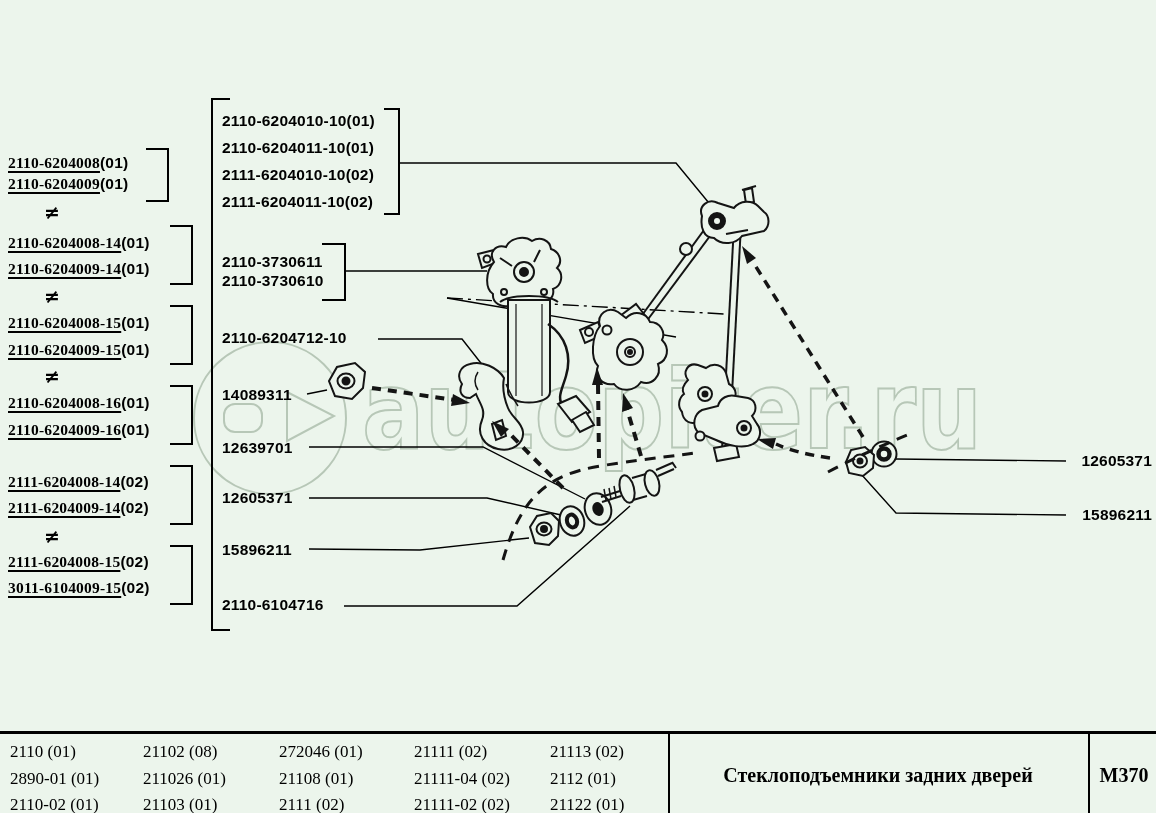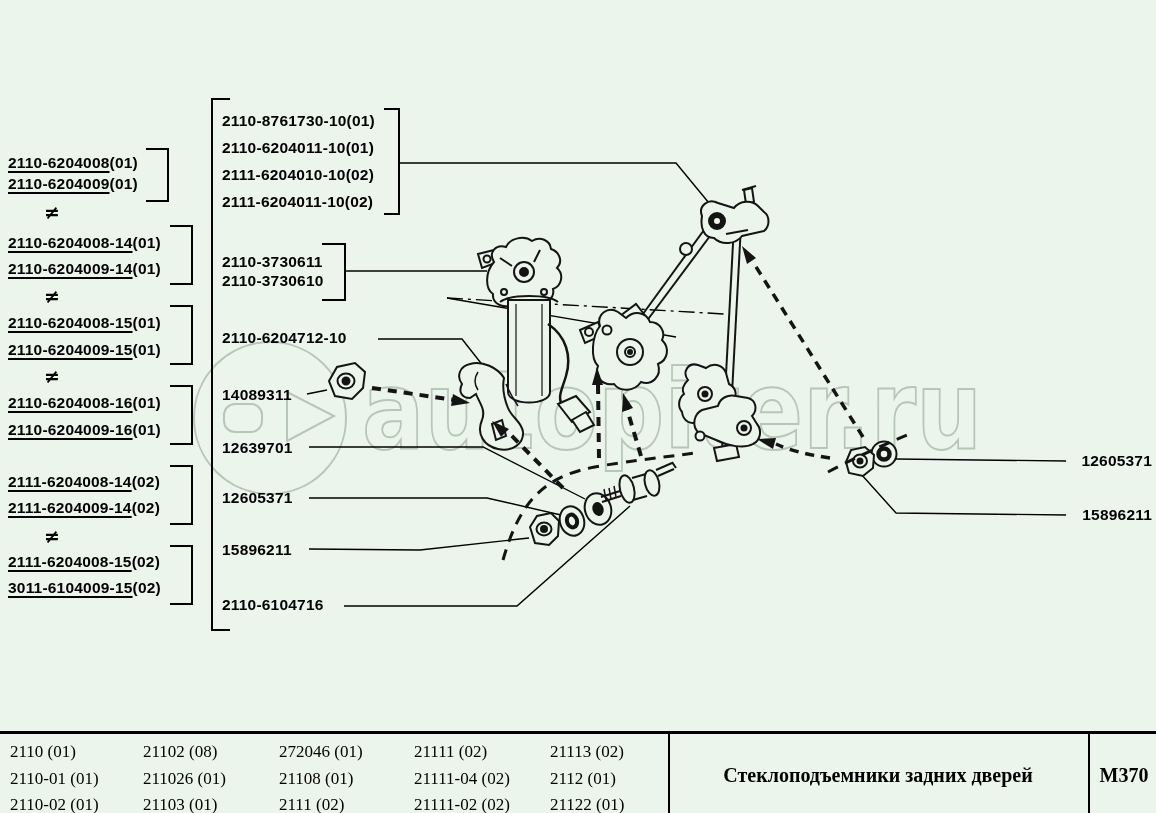--- a/index.html
+++ b/index.html
@@ -1,21 +1,21 @@
 <!DOCTYPE html>
 <html><head>
 <meta charset="utf-8">
 <style>
   html,body{margin:0;padding:0;background:#ecf5ec;}
   .stage{position:relative;width:1156px;height:813px;background:#ecf5ec;overflow:hidden;
          font-family:"Liberation Sans",sans-serif;color:#000;}
   .art{position:absolute;left:0;top:0;}
   .lbl{position:absolute;transform:translateY(-50%);font:bold 15.5px "Liberation Sans",sans-serif;
        white-space:nowrap;letter-spacing:.2px;color:#000;}
-  .lbl .num{text-decoration:underline;text-decoration-thickness:2px;text-underline-offset:3px;}
+  .lbl .num{text-decoration:underline;text-decoration-thickness:2px;text-underline-offset:3px;font-family:Liberation Serif, serif;}
   .lbl.r{text-align:right;}
   .neq{position:absolute;transform:translateY(-50%);font:bold 19px "DejaVu Sans",sans-serif;color:#000;}
   .footer{position:absolute;left:0;top:731px;width:1156px;height:82px;border-top:3px solid #000;background:#ecf5ec;}
   .ft-col{position:absolute;top:5px;font:17px "Liberation Serif",serif;line-height:26.5px;white-space:nowrap;color:#000;}
   .vdiv{position:absolute;top:0;width:2px;height:82px;background:#000;}
   .ft-title{position:absolute;left:672px;top:0;width:412px;height:82px;display:flex;align-items:center;justify-content:center;
             font:bold 20px "Liberation Serif",serif;color:#000;}
   .ft-code{position:absolute;left:1092px;top:0;width:64px;height:82px;display:flex;align-items:center;justify-content:center;
            font:bold 20px "Liberation Serif",serif;color:#000;}
 </style>
@@ -190,40 +190,40 @@
   <div class="lbl" style="left:8px;top:350px"><span class="num">2110-6204009-15</span><span>(01)</span></div>
   <div class="neq" style="left:44px;top:376px">≠</div>
   <div class="lbl" style="left:8px;top:403px"><span class="num">2110-6204008-16</span><span>(01)</span></div>
   <div class="lbl" style="left:8px;top:430px"><span class="num">2110-6204009-16</span><span>(01)</span></div>
   <div class="lbl" style="left:8px;top:482px"><span class="num">2111-6204008-14</span><span>(02)</span></div>
   <div class="lbl" style="left:8px;top:508px"><span class="num">2111-6204009-14</span><span>(02)</span></div>
   <div class="neq" style="left:44px;top:536px">≠</div>
   <div class="lbl" style="left:8px;top:562px"><span class="num">2111-6204008-15</span><span>(02)</span></div>
   <div class="lbl" style="left:8px;top:588px"><span class="num">3011-6104009-15</span><span>(02)</span></div>
 
-  <div class="lbl" style="left:222px;top:121px">2110-8761730-10(01)</div>
+  <div class="lbl" style="left:222px;top:121px">2110-6204010-10(01)</div>
   <div class="lbl" style="left:222px;top:148px">2110-6204011-10(01)</div>
   <div class="lbl" style="left:222px;top:175px">2111-6204010-10(02)</div>
   <div class="lbl" style="left:222px;top:202px">2111-6204011-10(02)</div>
   <div class="lbl" style="left:222px;top:262px">2110-3730611</div>
   <div class="lbl" style="left:222px;top:281px">2110-3730610</div>
   <div class="lbl" style="left:222px;top:338px">2110-6204712-10</div>
   <div class="lbl" style="left:222px;top:395px">14089311</div>
   <div class="lbl" style="left:222px;top:448px">12639701</div>
   <div class="lbl" style="left:222px;top:498px">12605371</div>
   <div class="lbl" style="left:222px;top:550px">15896211</div>
   <div class="lbl" style="left:222px;top:605px">2110-6104716</div>
 
   <div class="lbl r" style="left:1070px;width:82px;top:461px">12605371</div>
   <div class="lbl r" style="left:1070px;width:82px;top:515px">15896211</div>
 
   <div class="footer">
     <div class="ft-col" style="left:10px">
       <div>2110 (01)</div>
-      <div>2110-01 (01)</div>
+      <div>2890-01 (01)</div>
       <div>2110-02 (01)</div>
     </div>
     <div class="ft-col" style="left:143px">
       <div>21102 (08)</div>
       <div>211026 (01)</div>
       <div>21103 (01)</div>
     </div>
     <div class="ft-col" style="left:279px">
       <div>272046 (01)</div>
       <div>21108 (01)</div>

